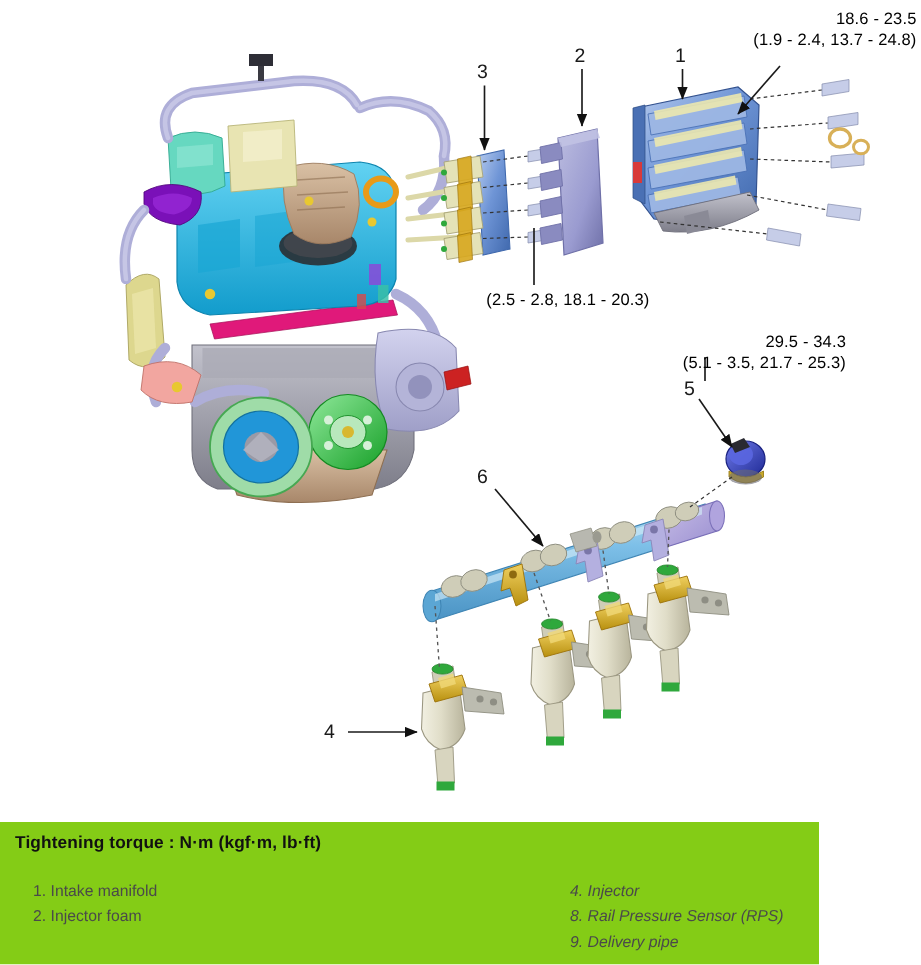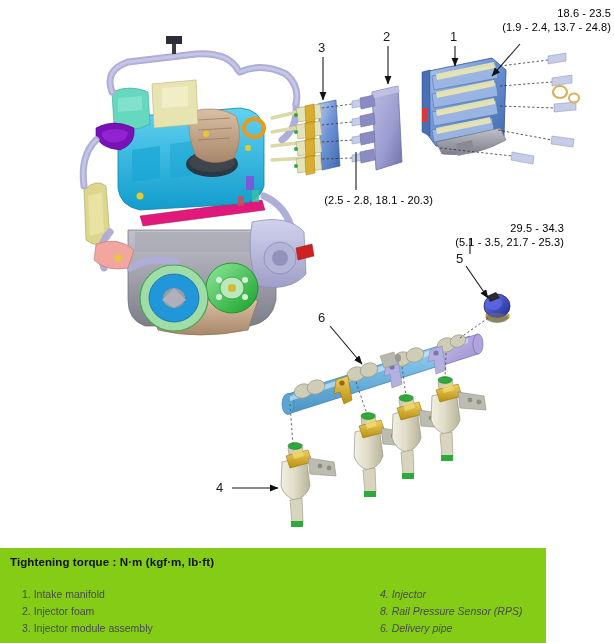--- a/index.html
+++ b/index.html
@@ -489,21 +489,20 @@
 <div class="callout-num" id="callout-4">4</div>
 <div class="callout-num" id="callout-5">5</div>
 <div class="callout-num" id="callout-6">6</div>
 
 <div id="footer">
   <div id="torque-heading">Tightening torque : N·m (kgf·m, lb·ft)</div>
 
   <div class="legend-col" id="legend-left">
     <div class="legend-item">1. Intake manifold</div>
     <div class="legend-item">2. Injector foam</div>
-    <div class="legend-item">3. Injector module assembly</div>
   </div>
 
   <div class="legend-col" id="legend-right">
     <div class="legend-item">4. Injector</div>
     <div class="legend-item">8. Rail Pressure Sensor (RPS)</div>
-    <div class="legend-item">6. Delivery pipe</div>
+    <div class="legend-item">9. Delivery pipe</div>
   </div>
 </div>
 
 </body></html>

